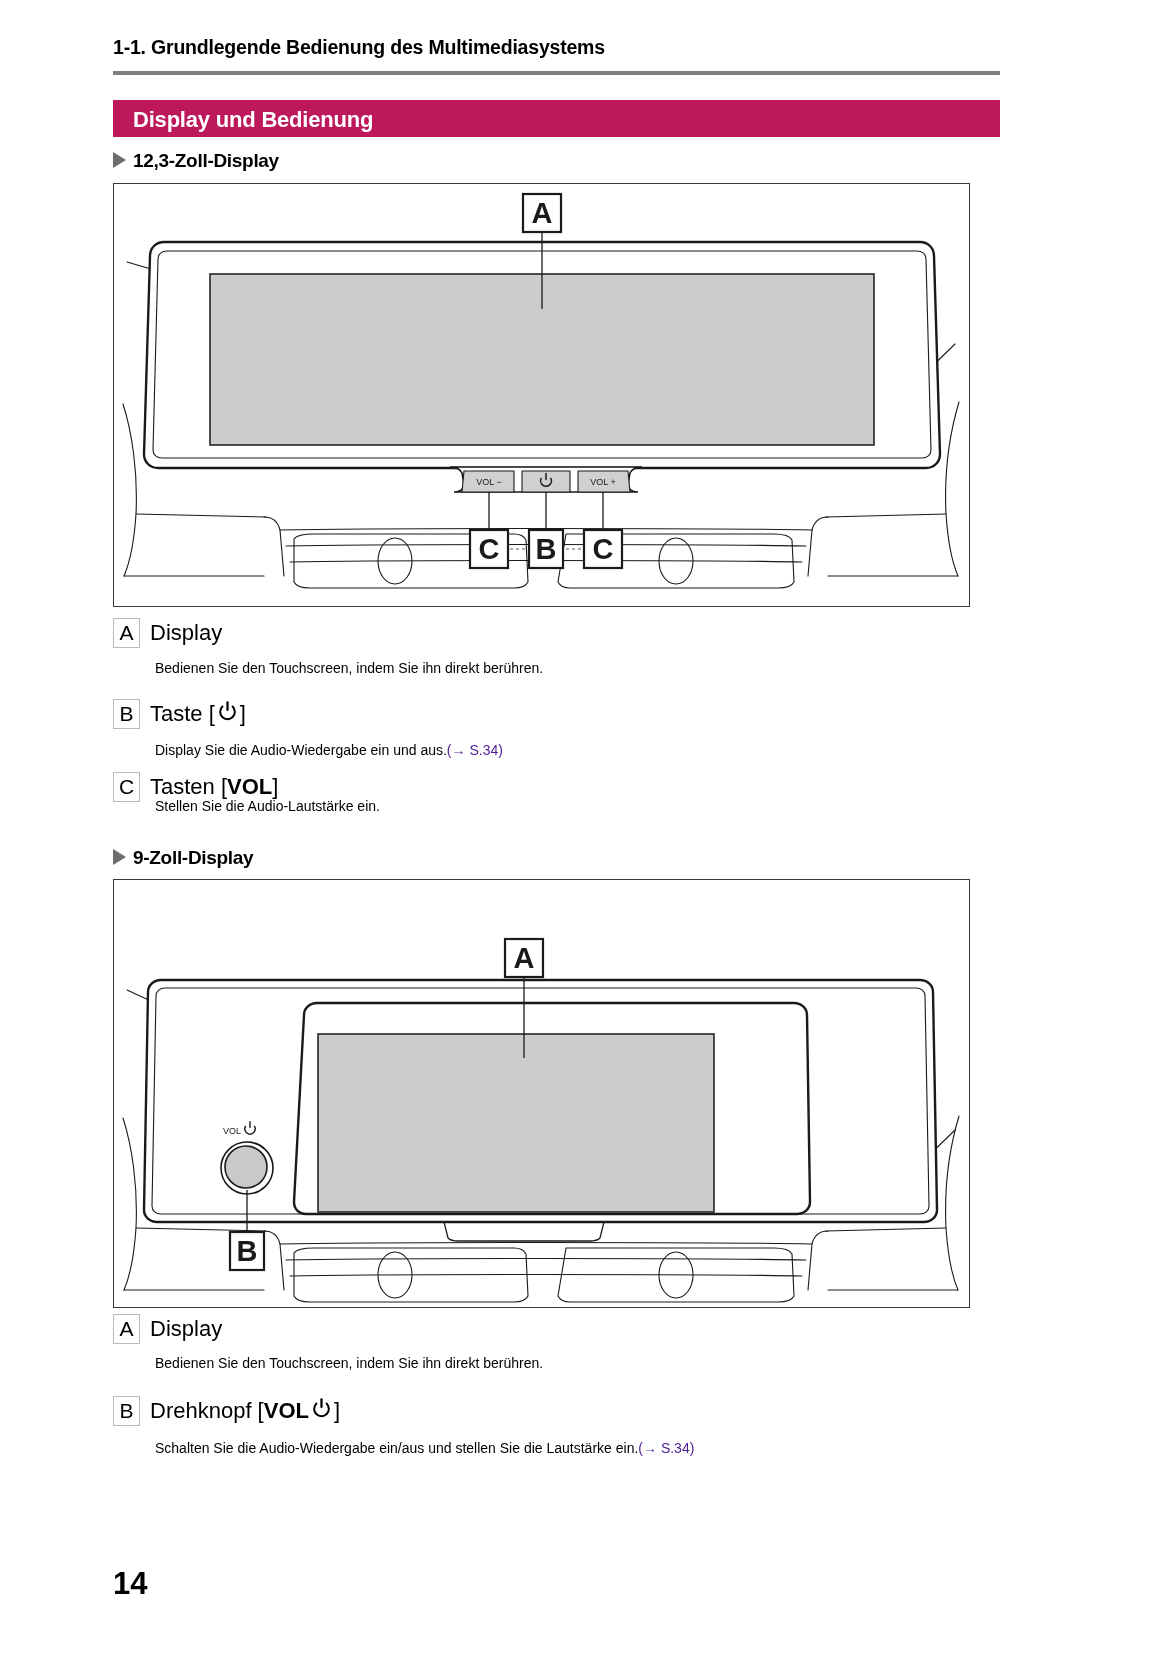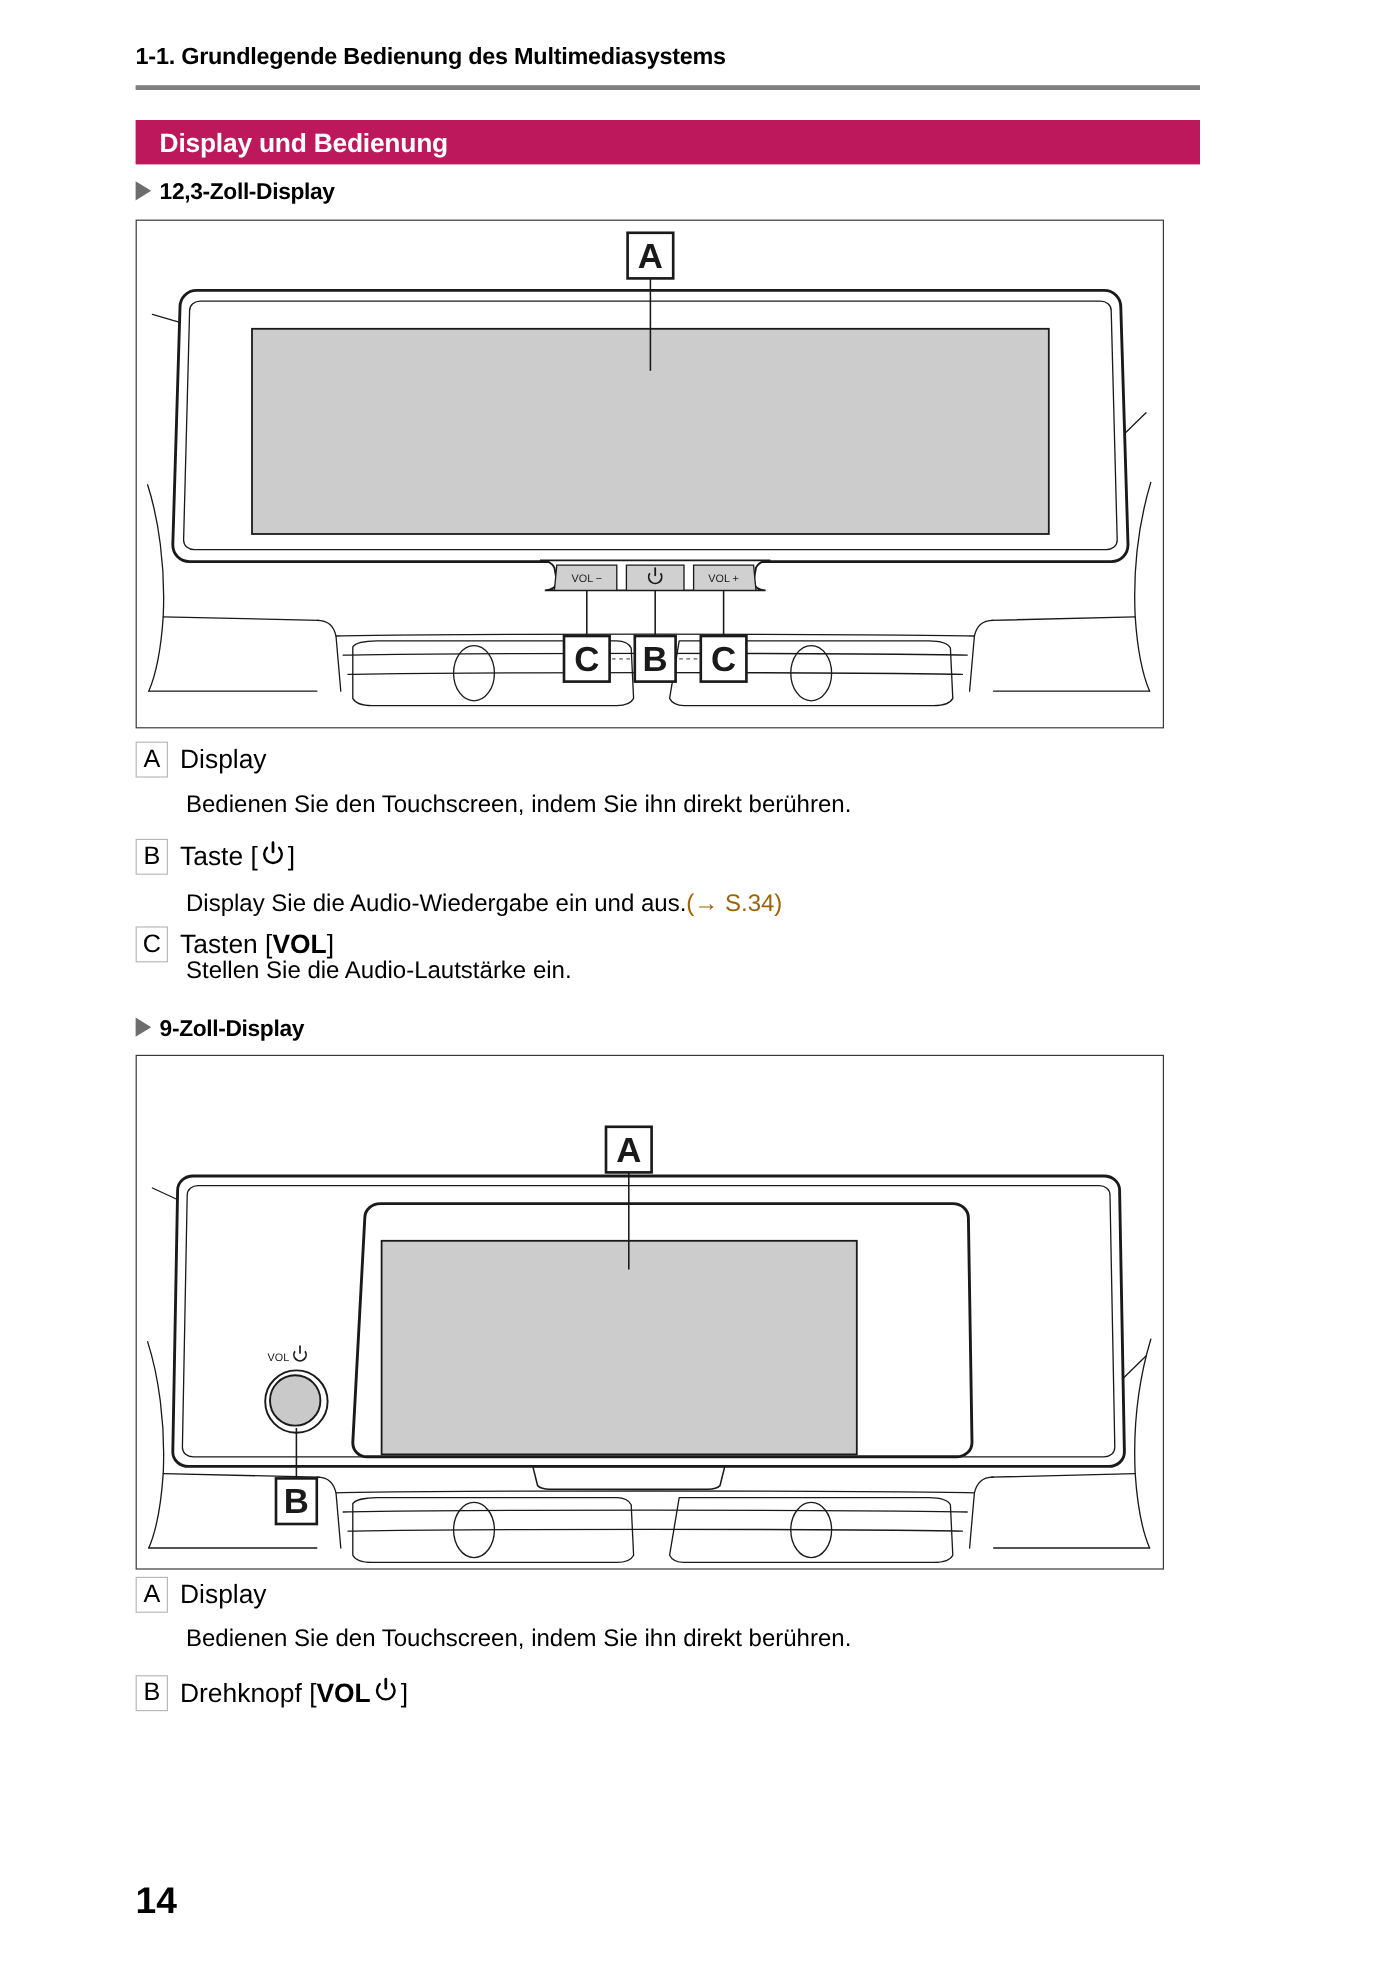--- a/index.html
+++ b/index.html
@@ -107,24 +107,24 @@
     vertical-align: middle;
     margin-right: 10px;
     background: #ffffff;
   }
   .legend-title {
     font-size: 22px;
     vertical-align: middle;
   }
   .legend-desc {
     position: absolute;
-    font-size: 20px;
-    white-space: nowrap;
-  }
-  .xref { color: #a16207; }
+    font-size: 14px;
+    white-space: nowrap;
+  }
+  .xref { color: #4c1d95; }
 
   .pwr-inline {
     display: inline-block;
     width: 21px;
     height: 21px;
     vertical-align: -3px;
     margin: 0 2px;
   }
 
   
@@ -338,16 +338,17 @@
     <span class="key-box">A</span><span class="legend-title">Display</span>
   </div>
   <div class="legend-desc" style="left:155px; top:1355px;">Bedienen Sie den Touchscreen, indem Sie ihn direkt berühren.</div>
 
   <div class="legend-item" style="left:113px; top:1396px;">
     <span class="key-box">B</span><span class="legend-title">Drehknopf [</span><span class="legend-title" style="font-weight:bold;">VOL</span><span class="pwr-inline"><svg viewBox="0 0 24 24" width="21" height="21">
           <path d="M6.2 7.4 A 8.4 8.4 0 1 0 17.8 7.4" fill="none" stroke="#000" stroke-width="2.3" stroke-linecap="round"></path>
           <path d="M12 2.6 L12 11.4" stroke="#000" stroke-width="2.6" stroke-linecap="round"></path>
         </svg></span><span class="legend-title">]</span>
   </div>
+  <div class="legend-desc" style="left:155px; top:1440px;"><span>Schalten Sie die Audio-Wiedergabe ein/aus und stellen Sie die Lautstärke ein.</span><span class="xref">(→ S.34)</span></div>
 
   <div class="pagenum">14</div>
 
 </div>
 
 </body></html>

